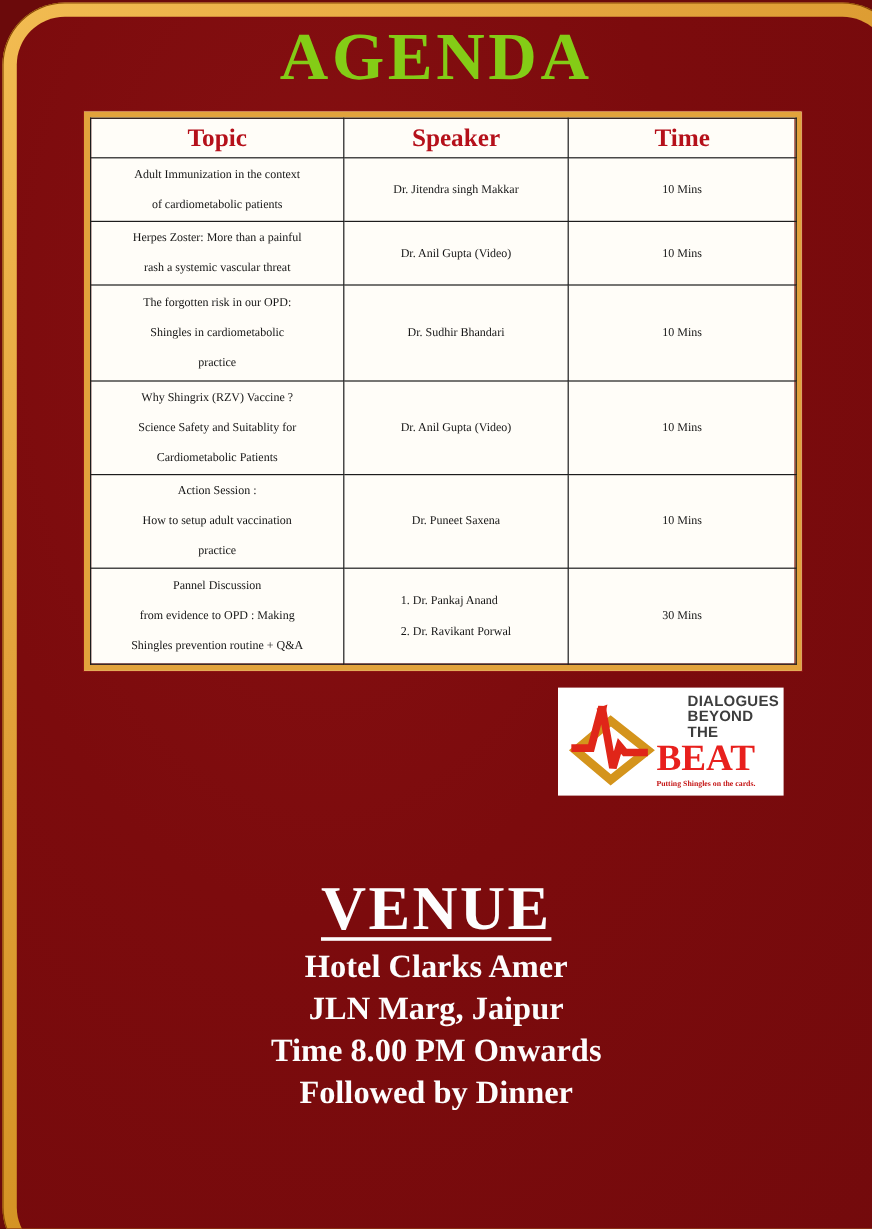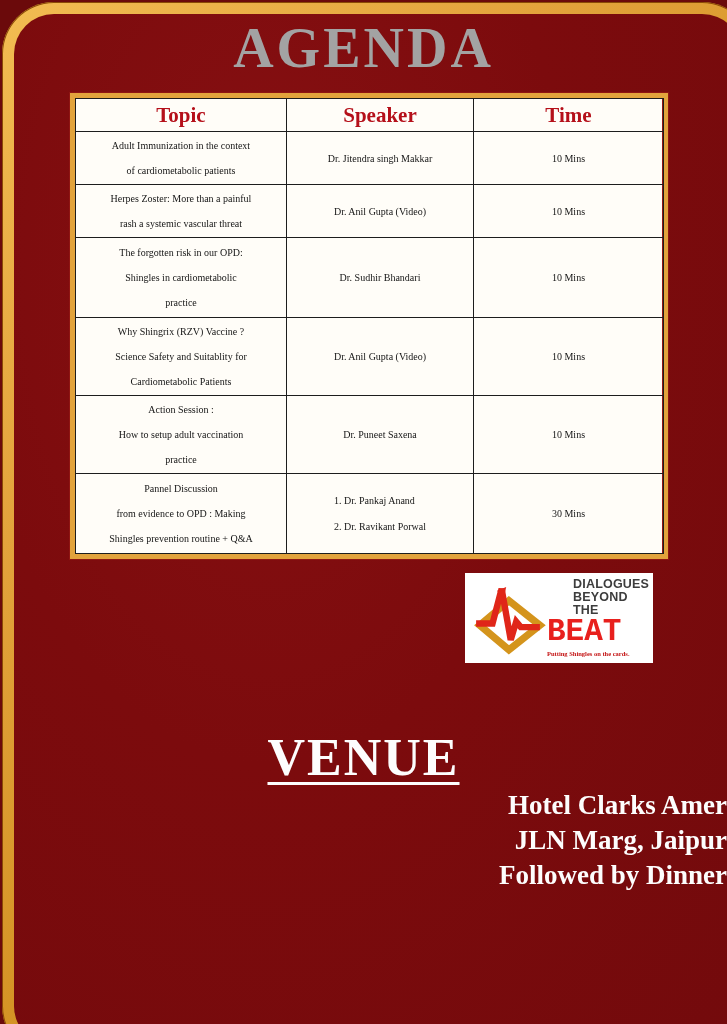--- a/index.html
+++ b/index.html
@@ -14,21 +14,21 @@
     background:linear-gradient(135deg,#f2bc52 0%,#e3a33c 30%,#d08f1e 65%,#e8ad44 100%);
     box-shadow:inset 0 0 0 1px #8a4a05;
   }
   .card{
     position:absolute;left:14px;top:14px;width:728px;height:1032px;
     border-radius:40px;
     background:radial-gradient(ellipse at 35% 25%,#871012 0%,#7c0b0d 45%,#730a0c 100%);
   }
   .agenda-title{
     position:absolute;left:0;top:16px;width:727px;
-    text-align:center;color:#a3a3a3;font-weight:bold;font-size:56px;
+    text-align:center;color:#84cc16;font-weight:bold;font-size:56px;
     letter-spacing:3px;font-family:"Liberation Serif",serif;
   }
   .table-wrap{
     position:absolute;left:70px;top:93px;width:588px;
     background:#fffdf8;
     border:5px solid #e2a33c;
     box-shadow:inset 0 0 0 1px #8f1512, 0 0 0 1px #8f1512;
   }
   table.agenda{border-collapse:collapse;width:100%;table-layout:fixed;}
   table.agenda td,table.agenda th{
@@ -43,31 +43,31 @@
   }
   .speaker-list{display:inline-block;text-align:left;line-height:26px;}
   .logo-box{
     position:absolute;left:465px;top:573px;width:188px;height:90px;
     background:#ffffff;display:flex;align-items:center;
   }
   .logo-icon{width:82px;height:84px;flex:0 0 auto;margin-left:2px;}
   .logo-text{width:100px;line-height:1;margin-left:-2px;}
   .logo-line{font-family:"Liberation Sans",sans-serif;font-weight:bold;
     color:#3d3d3d;font-size:12.5px;letter-spacing:0.2px;line-height:13px;padding-left:26px;}
-  .logo-beat{font-family:Liberation Mono, monospace;font-weight:bold;
+  .logo-beat{font-family:Liberation Serif, serif;font-weight:bold;
     color:#e8201d;font-size:31px;letter-spacing:0px;line-height:30px;}
   .logo-tag{font-family:"Liberation Serif",serif;font-weight:bold;
     color:#c41414;font-size:6.5px;line-height:9px;margin-top:2px;}
   .venue-title{
     position:absolute;left:0;top:728px;width:727px;text-align:center;
     color:#fdfdfd;font-weight:bold;font-size:52px;letter-spacing:2px;
     text-decoration:underline;text-underline-offset:7px;text-decoration-thickness:3px;
   }
   .venue-lines{
-    position:absolute;left:0;top:788px;width:727px;text-align:right;
+    position:absolute;left:0;top:788px;width:727px;text-align:center;
     color:#fdfdfd;font-weight:bold;font-size:27px;line-height:35px;
     font-family:"Liberation Serif",serif;
   }
 </style>
 </head>
 <body>
 
 <div class="stage">
   <div class="gold-frame"></div>
   <div class="card"></div>
@@ -159,15 +159,16 @@
       <div class="logo-line">BEYOND THE</div>
       <div class="logo-beat">BEAT</div>
       <div class="logo-tag">Putting Shingles on the cards.</div>
     </div>
   </div>
 
   <div class="venue-title">VENUE</div>
   <div class="venue-lines">
     <div>Hotel Clarks Amer</div>
     <div>JLN Marg, Jaipur</div>
+    <div>Time 8.00 PM Onwards</div>
     <div>Followed by Dinner</div>
   </div>
 </div>
 
 </body></html>

